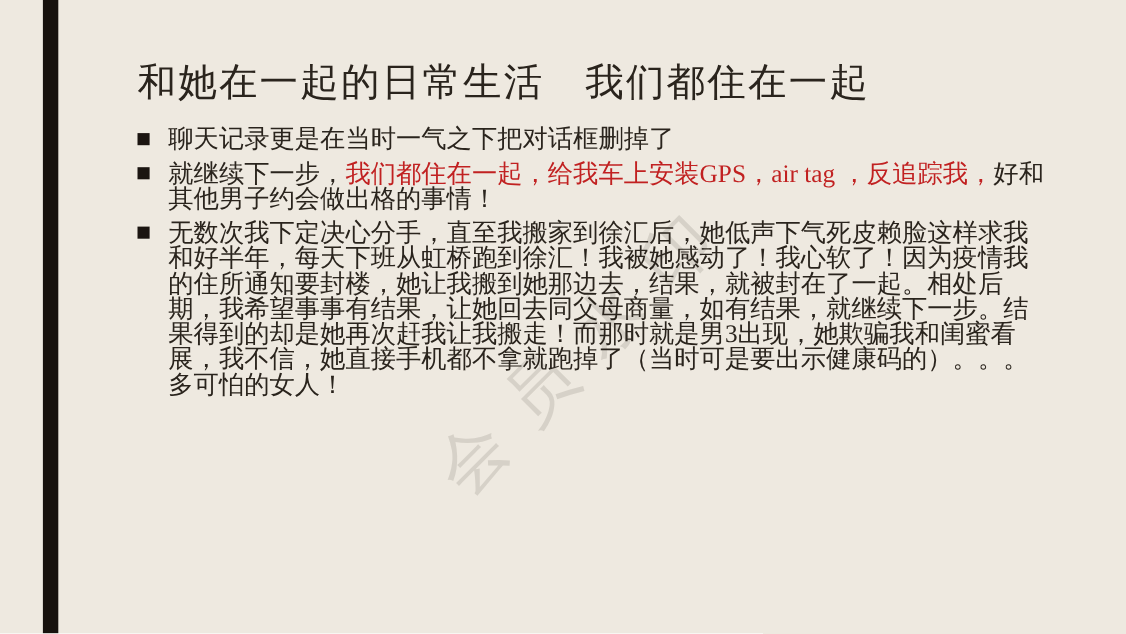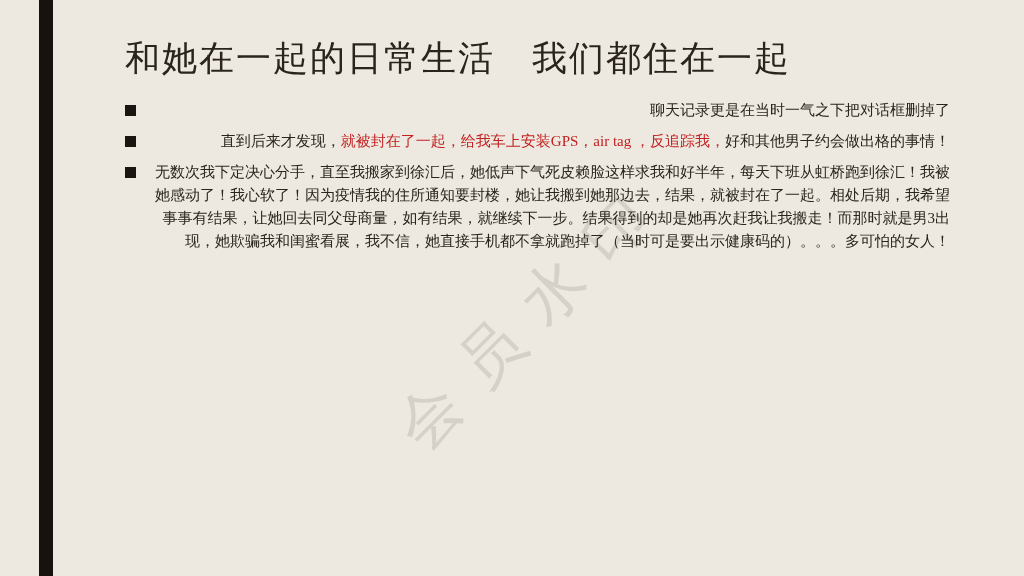--- a/index.html
+++ b/index.html
@@ -35,35 +35,34 @@
     pointer-events: none;
     white-space: nowrap;
   }
   .content {
     position: absolute;
     left: 125px;
     top: 38px;
     width: 825px;
   }
   .title {
-    margin: 0 0 20px 0;
+    margin: 16px 0 20px 0;
     font-size: 35px;
     line-height: 41px;
     font-weight: 400;
     letter-spacing: 2px;
     color: #2A241D;
   }
   .title .title-line { display: block; }
   .bullets {
     list-style: none;
     margin: 0;
     padding: 0;
-    font-size: 15px;
+    font-size: 23px;
     line-height: 23px;
-    text-align: right;
   }
   .bullets li {
     display: flex;
     align-items: flex-start;
     margin-bottom: 8px;
   }
   .marker {
     flex: 0 0 11px;
     width: 11px;
     height: 11px;
@@ -84,21 +83,21 @@
     <h1 class="title">
       <span class="title-line">和她在一起的日常生活　我们都住在一起</span>
     </h1>
     <ul class="bullets" id="bullet-list">
         <li>
           <span class="marker"></span>
           <span class="btext"><span>聊天记录更是在当时一气之下把对话框删掉了</span></span>
         </li>
         <li>
           <span class="marker"></span>
-          <span class="btext"><span>直到后来才发现，</span><span class="red-text">就被封在了一起，给我车上安装GPS，air tag ，反追踪我，</span><span>好和其他男子约会做出格的事情！</span></span>
+          <span class="btext"><span>就继续下一步，</span><span class="red-text">我们都住在一起，给我车上安装GPS，air tag ，反追踪我，</span><span>好和其他男子约会做出格的事情！</span></span>
         </li>
         <li>
           <span class="marker"></span>
           <span class="btext"><span>无数次我下定决心分手，直至我搬家到徐汇后，她低声下气死皮赖脸这样求我和好半年，每天下班从虹桥跑到徐汇！我被她感动了！我心软了！因为疫情我的住所通知要封楼，她让我搬到她那边去，结果，就被封在了一起。相处后期，我希望事事有结果，让她回去同父母商量，如有结果，就继续下一步。结果得到的却是她再次赶我让我搬走！而那时就是男3出现，她欺骗我和闺蜜看展，我不信，她直接手机都不拿就跑掉了（当时可是要出示健康码的）。。。多可怕的女人！</span></span>
         </li>
       </ul>
   </div>
 </div>
 
 </body></html>

